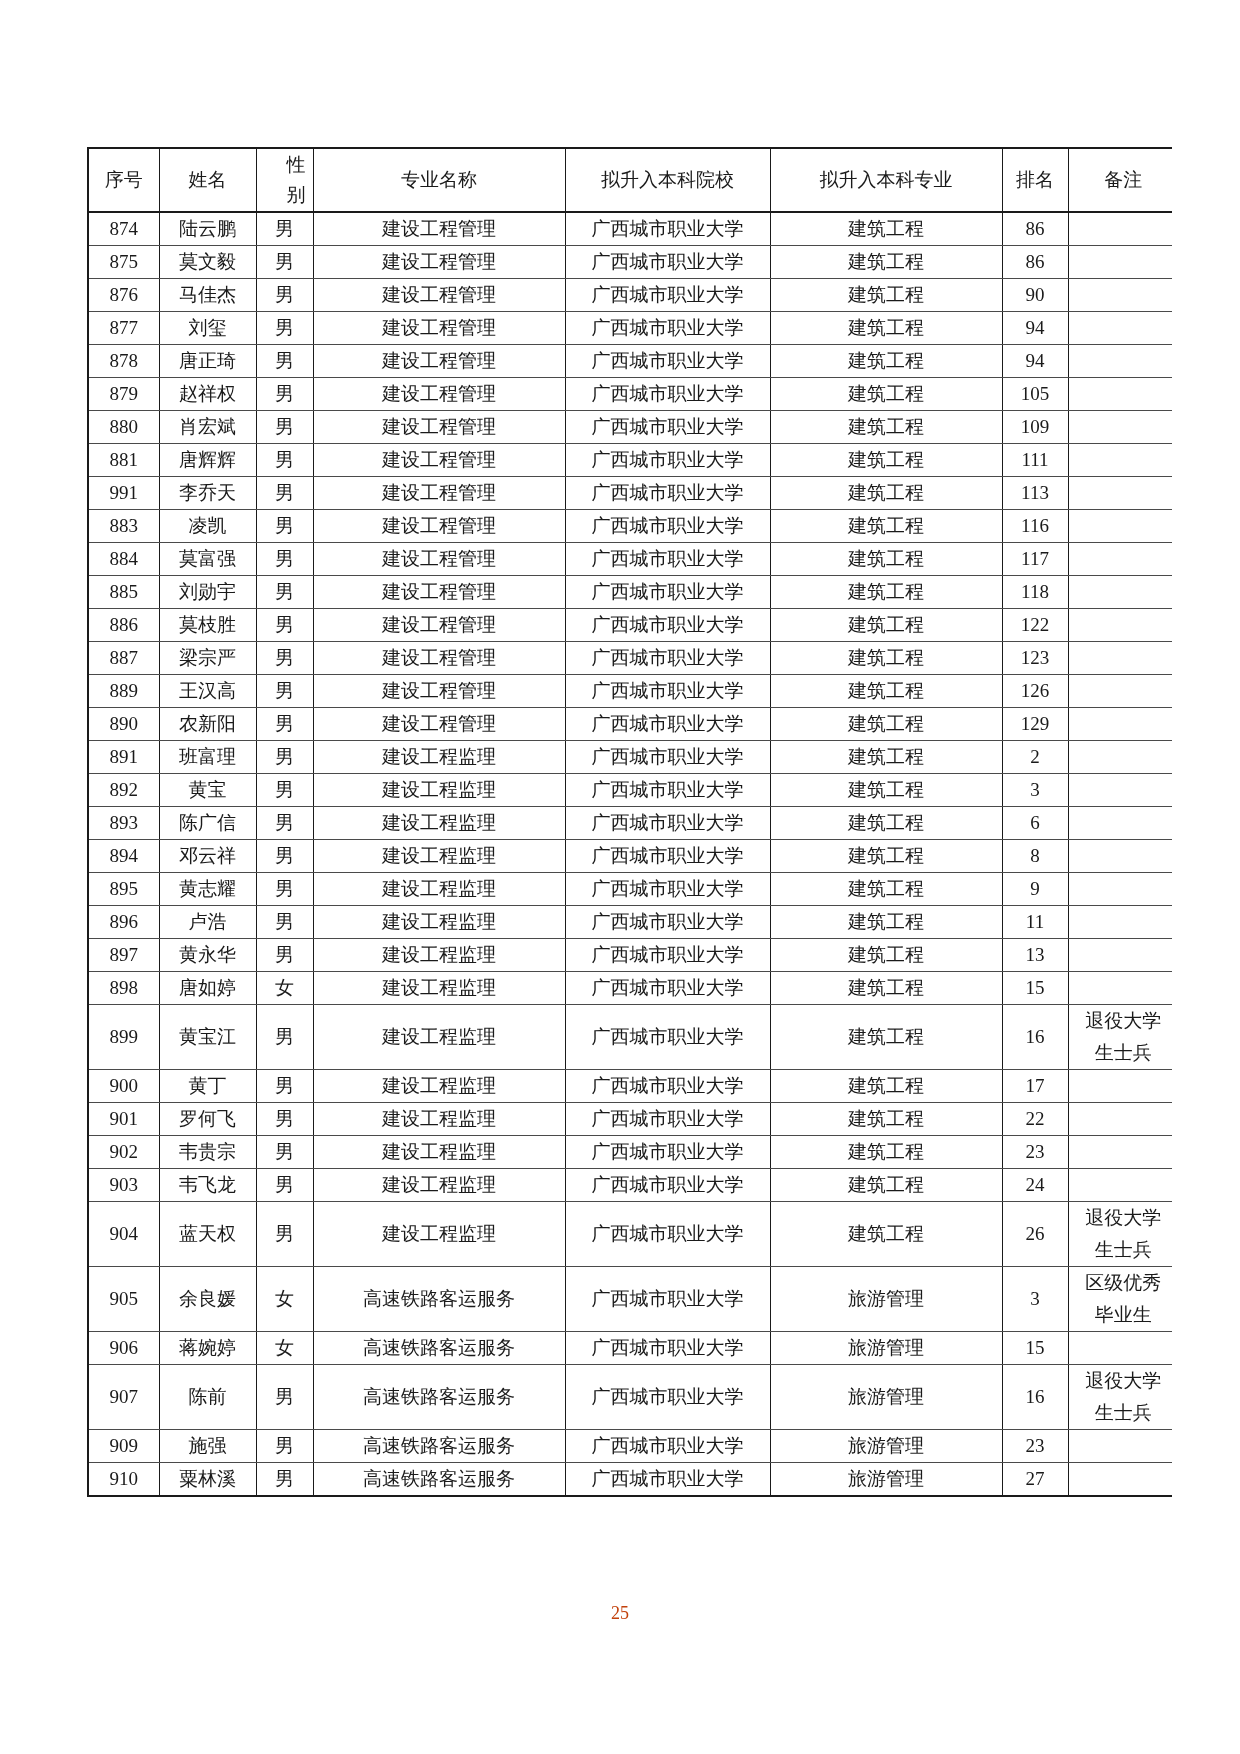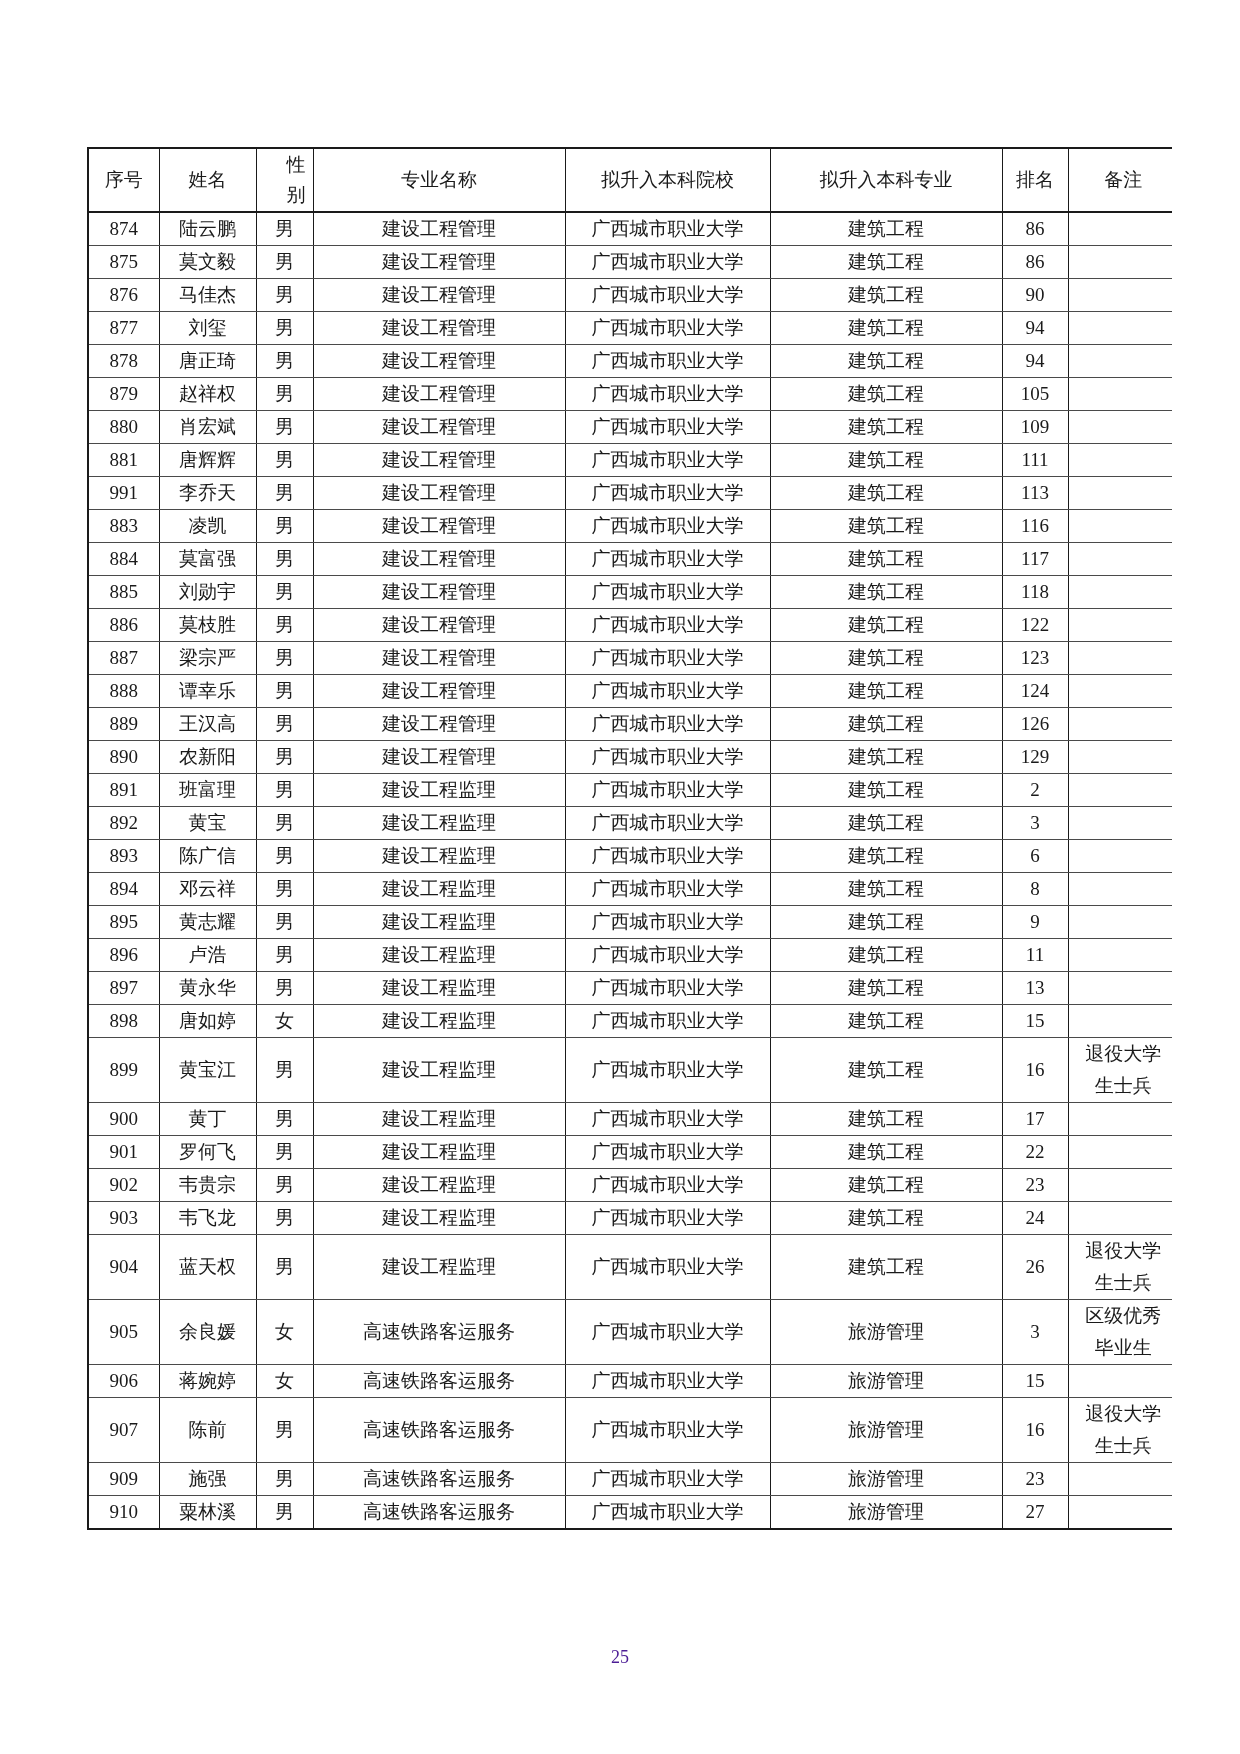--- a/index.html
+++ b/index.html
@@ -54,27 +54,27 @@
   }
   
   table.roster td.cell-remark,
   table.roster th.th-remark {
     padding: 0 14px;
     word-break: break-all;
     text-align: center;
   }
   .page-number {
     position: absolute;
-    top: 1647px;
+    top: 1603px;
     left: 0;
     width: 1240px;
     text-align: center;
     font-size: 18px;
     font-family: "Liberation Serif", "DejaVu Serif", serif;
-    color: #4c1d95;
+    color: #c2410c;
   }
 </style>
 </head>
 <body>
 
 <div class="page">
 
   <table class="roster">
     <colgroup>
       <col style="width:71px">
@@ -233,30 +233,20 @@
           <td class="cell-no">887</td>
           <td class="cell-name">梁宗严</td>
           <td class="cell-gender">男</td>
           <td class="cell-major">建设工程管理</td>
           <td class="cell-college">广西城市职业大学</td>
           <td class="cell-target_major">建筑工程</td>
           <td class="cell-rank">123</td>
           <td class="cell-remark"></td>
         </tr>
         <tr>
-          <td class="cell-no">888</td>
-          <td class="cell-name">谭幸乐</td>
-          <td class="cell-gender">男</td>
-          <td class="cell-major">建设工程管理</td>
-          <td class="cell-college">广西城市职业大学</td>
-          <td class="cell-target_major">建筑工程</td>
-          <td class="cell-rank">124</td>
-          <td class="cell-remark"></td>
-        </tr>
-        <tr>
           <td class="cell-no">889</td>
           <td class="cell-name">王汉高</td>
           <td class="cell-gender">男</td>
           <td class="cell-major">建设工程管理</td>
           <td class="cell-college">广西城市职业大学</td>
           <td class="cell-target_major">建筑工程</td>
           <td class="cell-rank">126</td>
           <td class="cell-remark"></td>
         </tr>
         <tr>

